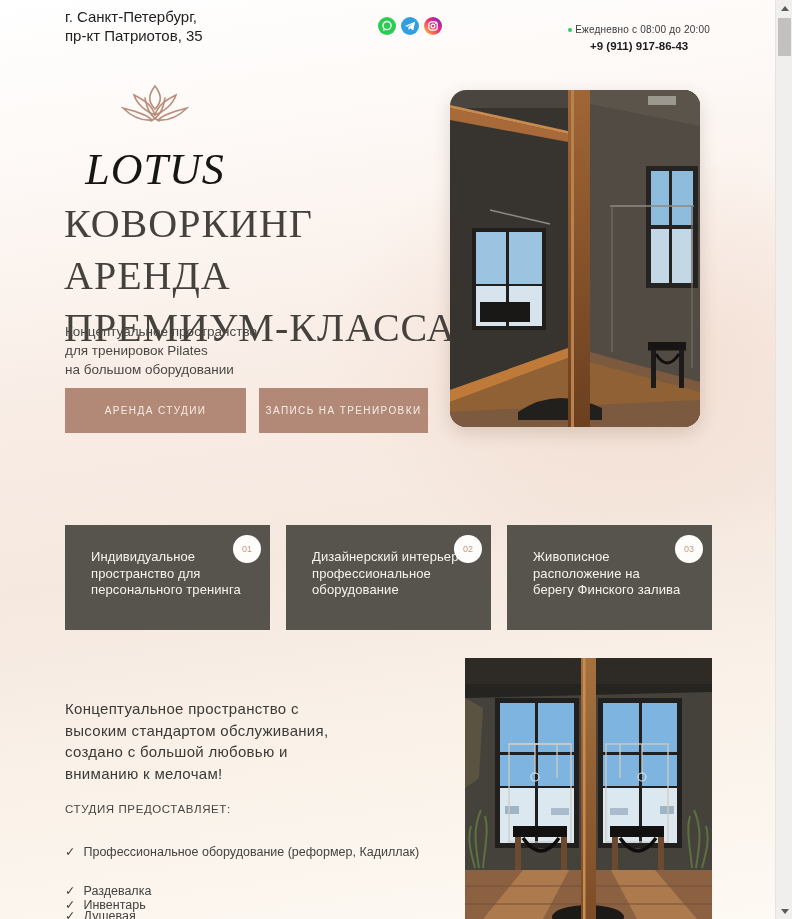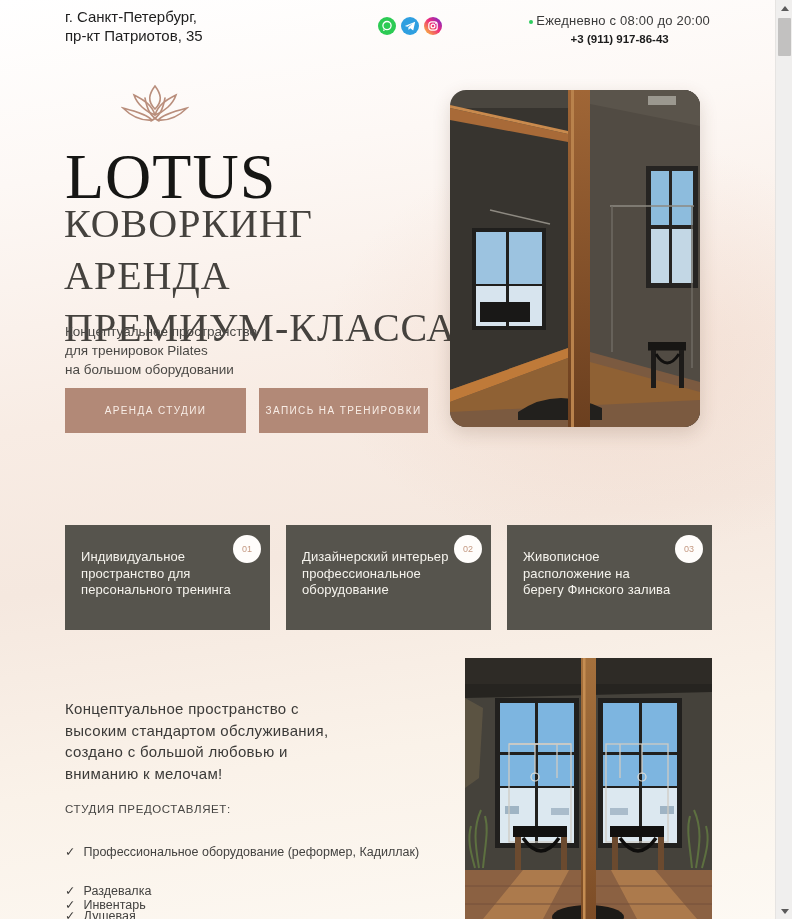--- a/index.html
+++ b/index.html
@@ -23,30 +23,30 @@
   .soc {
     width:18px; height:18px; border-radius:50%;
     display:flex; align-items:center; justify-content:center; cursor:pointer;
   }
   .soc svg { display:block; }
   .soc.wa { background:#2ccb54; }
   .soc.tg { background:#2f9fe0; }
   .soc.ig { background:linear-gradient(45deg, #f9ce34 0%, #ee2a7b 55%, #6228d7 100%); }
 
   .contact { position:absolute; right:65px; top:13px; text-align:center; }
-  .sched { font-size:13px; color:#3a3a3a; letter-spacing:0.2px; white-space:nowrap; }
+  .sched { font-size:10px; color:#3a3a3a; letter-spacing:0.2px; white-space:nowrap;margin-top:11px; }
   .dot { display:inline-block; width:4px; height:4px; border-radius:50%; background:#2ecb5e; margin-right:3px; vertical-align:1px; }
   .phone { margin-top:5px; font-size:11.5px; font-weight:bold; color:#1c1c1c; cursor:pointer; }
 
   
   .logo { position:absolute; left:65px; top:84px; width:180px; text-align:center; }
   .logo-icon { display:inline-block; }
   .logo-text {
-    font-family:"Liberation Serif", serif; font-size:64px; line-height:56px;
-    color:#161614; letter-spacing:1px; margin-top:13px;
+    font-family:"Liberation Serif", serif; font-size:44px; line-height:56px;
+    color:#161614; letter-spacing:1px; margin-top:6px;font-style:italic;
   }
   .h1 {
     position:absolute; left:64px; top:198px; width:420px;
     font-family:"Liberation Serif", serif; font-weight:400;
     font-size:40px; line-height:52px; color:#45423e; letter-spacing:1px;
   }
   .hero-photo {
     position:absolute; left:450px; top:90px; width:250px; height:337px;
     border-radius:16px; overflow:hidden; box-shadow:0 6px 18px rgba(90,60,40,0.18);
   }
@@ -60,21 +60,21 @@
     position:absolute; top:388px; height:45px; border:none; cursor:pointer;
     background:#b28977; color:#f8ede6; font-family:"Liberation Sans", sans-serif;
     font-size:10px; letter-spacing:1.4px; font-weight:400; text-align:center;
   }
   .btn-rent { left:65px; width:181px; }
   .btn-signup { left:259px; width:169px; }
 
   
   .card {
     position:absolute; top:525px; width:205px; height:105px;
-    background:#56544d; color:#f5f3ed; padding:24px 24px 0 16px;
+    background:#56544d; color:#f5f3ed; padding:24px 24px 0 26px;
     font-size:13px; line-height:16.5px; letter-spacing:0.1px;
   }
   .card-1 { left:65px; } .card-2 { left:286px; } .card-3 { left:507px; }
   .card-num {
     position:absolute; top:10px; right:9px; width:28px; height:28px; border-radius:50%;
     background:#fffdfb; color:#c59a83; font-size:9px;
     display:flex; align-items:center; justify-content:center;
   }
   .card-text { display:block; width:150px; }
 
@@ -135,21 +135,21 @@
           <circle cx="9" cy="9" r="1.9" fill="none" stroke="#ffffff" stroke-width="1.2"></circle>
           <circle cx="11.8" cy="6.2" r="0.7" fill="#ffffff"></circle>
         </svg>
       </span>
     </div>
 
     <div class="contact">
       <div class="sched">
         <span class="dot"></span><span>Ежедневно с 08:00 до 20:00</span>
       </div>
-      <div class="phone">+3 (911) 917-86-43</div>
+      <div class="phone">+9 (911) 917-86-43</div>
     </div>
 
     <div class="logo">
       <span class="logo-icon">
         <svg width="68" height="48" viewBox="0 0 68 48" fill="none" stroke="#b98e7c" stroke-width="1.6" stroke-linecap="round">
           <path d="M34 2 C28 10 26 17 34 25 C42 17 40 10 34 2 Z"></path>
           <path d="M34 31 C25 28 16 20 13 11 C23 16 31 21 34 31"></path>
           <path d="M34 31 C43 28 52 20 55 11 C45 16 37 21 34 31"></path>
           <path d="M31 36 C19 37 9 31 2 24 C13 27 25 30 31 36"></path>
           <path d="M37 36 C49 37 59 31 66 24 C55 27 43 30 37 36"></path>

